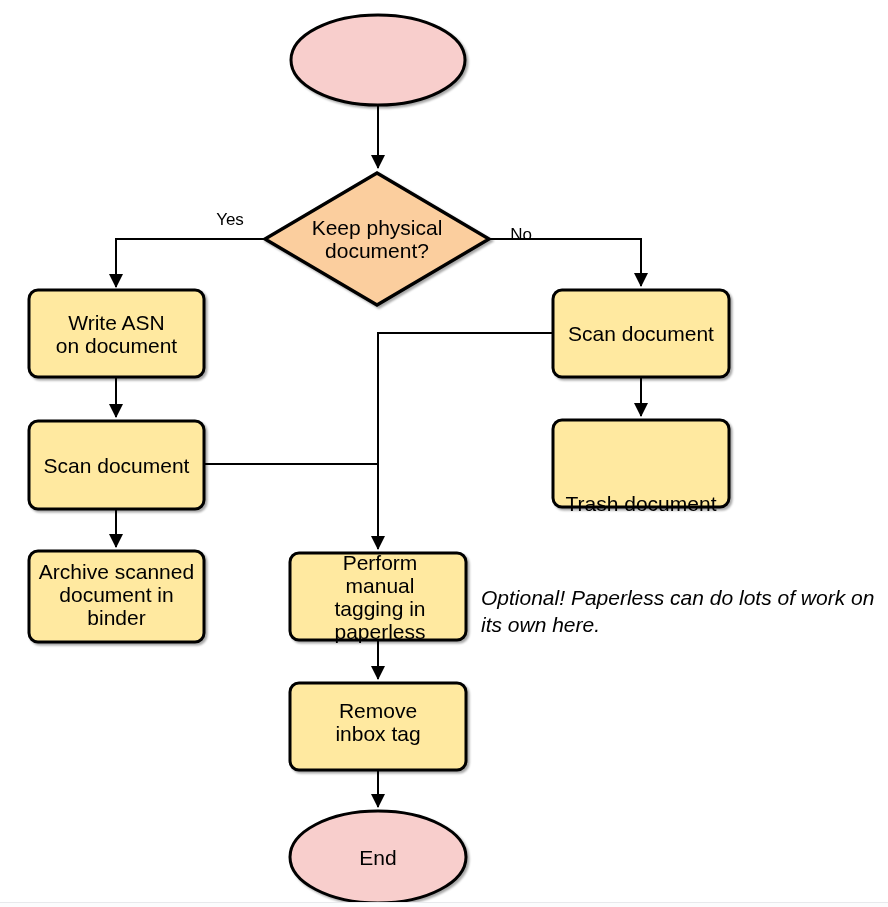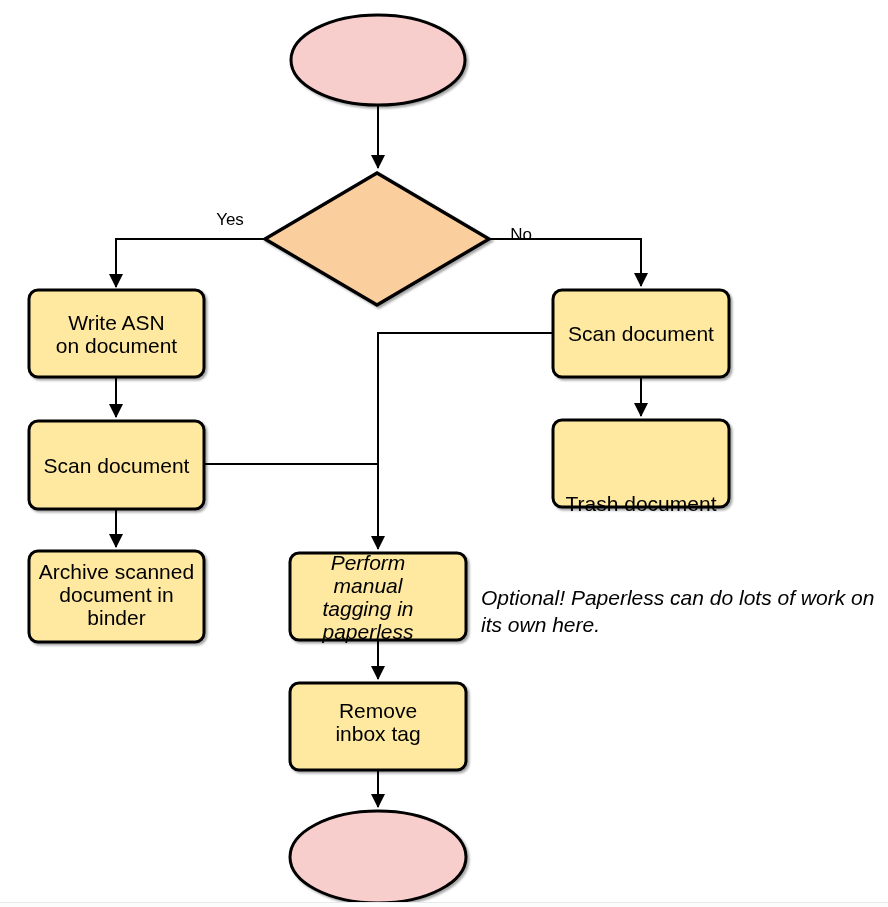--- a/index.html
+++ b/index.html
@@ -85,44 +85,47 @@
 
       <rect x="290" y="553" width="176" height="87" rx="9" fill="#ffe9a0"></rect>
 
       <rect x="290" y="683" width="176" height="87" rx="9" fill="#ffe9a0"></rect>
 
       <ellipse cx="378" cy="857" rx="88" ry="46" fill="#f8cecc"></ellipse>
     </g>
   </svg>
 
 
+  <div class="node-label" style="left:277px;top:190px;width:200px;height:98px;">Keep physical
+document?</div>
 
   <div class="edge-label" style="left:200px;top:207px;width:60px;height:24px;">Yes</div>
 
   <div class="edge-label" style="left:491px;top:222px;width:60px;height:24px;">No</div>
 
   <div class="node-label" style="left:29px;top:290px;width:175px;height:87px;text-align:center;">Write ASN
 on document</div>
 
   <div class="node-label" style="left:29px;top:421px;width:175px;height:88px;">Scan document</div>
 
   <div class="node-label" style="left:29px;top:551px;width:175px;height:86px;">Archive scanned
 document in
 binder</div>
 
   <div class="node-label" style="left:553px;top:290px;width:176px;height:87px;">Scan document</div>
 
   <div class="node-label" style="left:553px;top:420px;width:176px;height:87px;margin-top:40px;">Trash document</div>
 
-  <div class="node-label" style="left:296px;top:553px;width:144px;height:87px;font-style:italic;">Perform manual
+  <div class="node-label" style="left:308px;top:553px;width:144px;height:87px;">Perform manual
 tagging in
 paperless</div>
 
   <div class="node-label" style="left:290px;top:683px;width:176px;height:77px;">Remove
 inbox tag</div>
 
+  <div class="node-label" style="left:290px;top:811px;width:176px;height:92px;">End</div>
 
   <div class="annotation">Optional! Paperless can do lots of work on
 its own here.</div>
 
   <div class="bottom-rule"></div>
   <div class="bottom-strip"></div>
 </div>
 
 </body></html>

